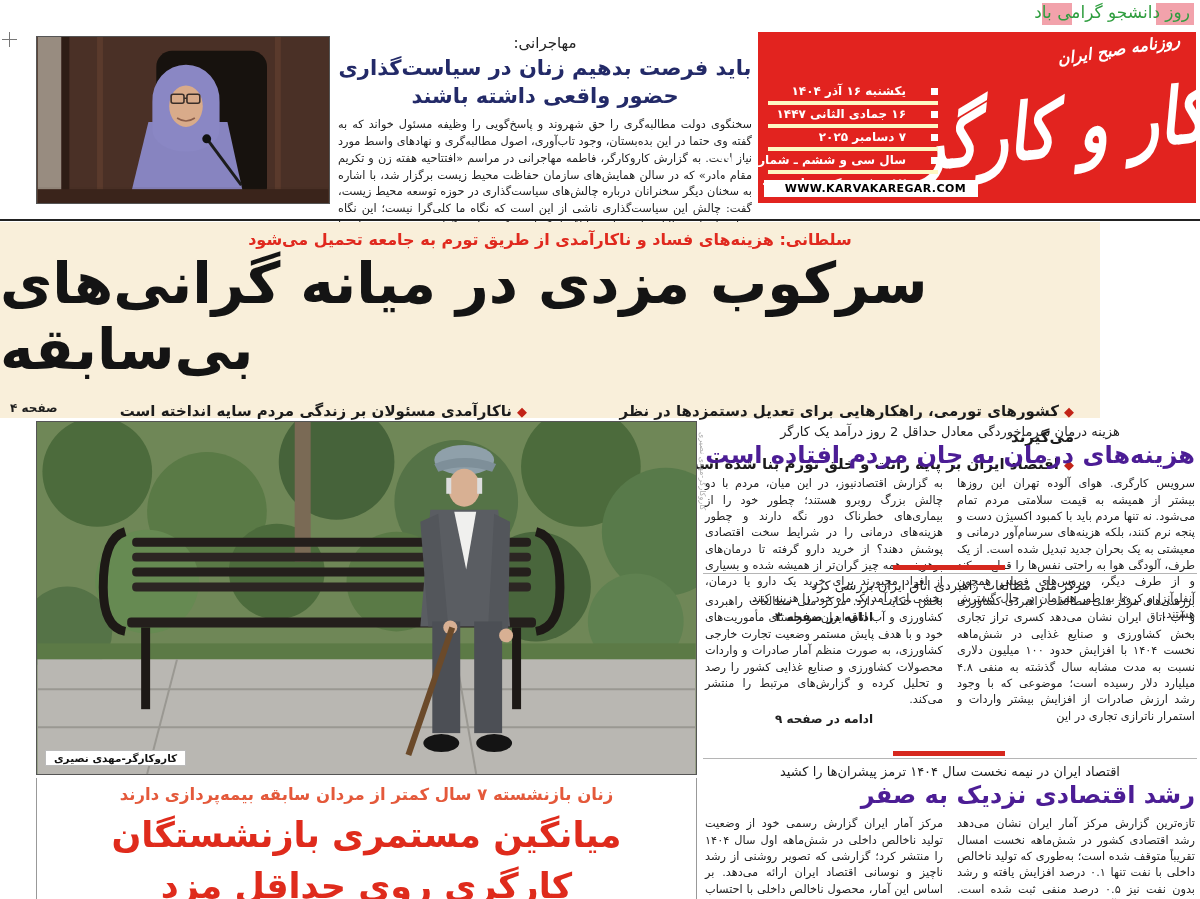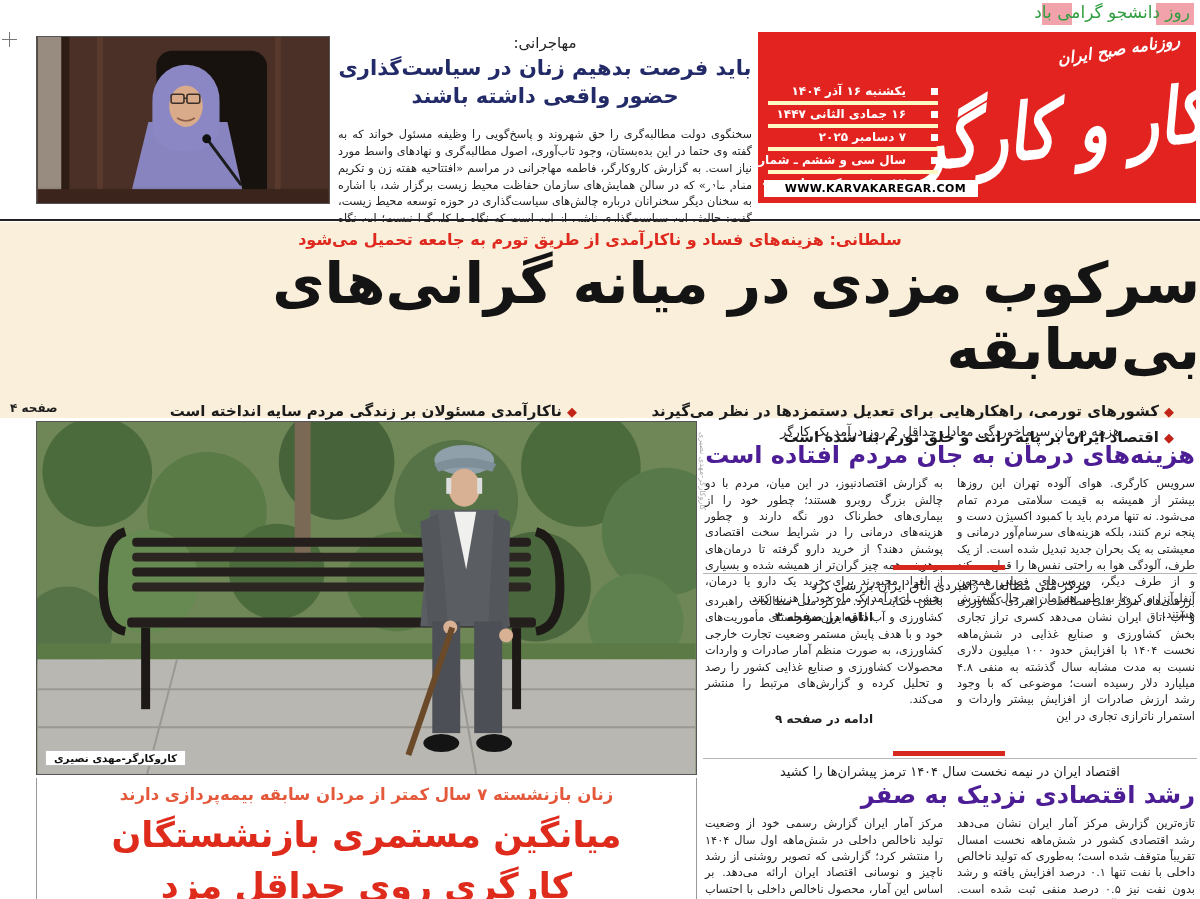--- a/index.html
+++ b/index.html
@@ -17,42 +17,42 @@
   .crop-mark::before{content:"";position:absolute;left:0;right:0;top:7px;border-top:1.5px solid #777;}
   .crop-mark::after{content:"";position:absolute;top:0;bottom:0;left:7px;border-left:1.5px solid #777;}
 
   
   .photo1-frame{position:absolute;left:36px;top:36px;width:294px;height:168px;border:1px solid #555;background:#4a3026;}
   .photo1-frame svg{display:block;width:100%;height:100%;}
 
   
   .top-article{position:absolute;left:338px;top:34px;width:414px;}
   .ta-kicker{text-align:center;font-size:15px;color:#222;margin:0 0 2px;}
-  .ta-headline{margin:0 0 16px;text-align:center;font-size:21px;line-height:1.35;font-weight:bold;color:#232a68;}
+  .ta-headline{margin:0 0 6px;text-align:center;font-size:21px;line-height:1.35;font-weight:bold;color:#232a68;}
   .ta-body{margin:0;font-size:11.3px;line-height:1.5;text-align:justify;color:#222;}
   .ta-more{text-align:left;font-weight:bold;font-size:12.5px;margin-top:2px;}
 
   
   .masthead{position:absolute;left:758px;top:32px;width:438px;height:171px;background:#e2231f;}
   .mh-tagline{position:absolute;top:8px;right:16px;color:#fff;font-size:16px;font-weight:bold;font-style:italic;transform:rotate(-9deg);}
   .mh-title{position:absolute;left:170px;right:4px;top:30px;bottom:8px;display:flex;align-items:center;justify-content:center;
             color:#fff;font-size:62px;font-weight:bold;font-style:italic;transform:rotate(-6deg) scaleY(1.25);white-space:nowrap;}
   .mh-dates{position:absolute;left:10px;top:50px;width:170px;}
   .mh-row{display:flex;align-items:center;border-bottom:4px solid #fef9c3;padding:2px 0 3px;color:#fff;
           font-size:12px;font-weight:bold;white-space:nowrap;gap:20px;}
   .sq{width:7px;height:7px;background:#fff;display:inline-block;margin-left:5px;flex:0 0 auto;}
   .mh-site{position:absolute;left:6px;bottom:6px;width:214px;background:#fff;color:#000;text-align:right;
            font-size:11px;font-weight:bold;padding:2px 12px;letter-spacing:.4px;direction:ltr;}
 
   .rule-top{position:absolute;top:219px;left:0;width:1200px;border-top:2px solid #222;}
 
   
-  .lead-band{position:absolute;top:222px;left:0;width:1200px;height:196px;background:#f9efda;}
+  .lead-band{position:absolute;top:222px;left:0;width:1100px;height:196px;background:#f9efda;}
   .lead-kicker{text-align:center;font-size:16px;font-weight:bold;color:#e0291e;padding-top:8px;}
-  .lead-headline{margin:2px 0 0;text-align:right;font-size:57px;font-weight:bold;color:#141414;line-height:1.15;letter-spacing:-1px;}
+  .lead-headline{margin:2px 0 0;text-align:left;font-size:57px;font-weight:bold;color:#141414;line-height:1.15;letter-spacing:-1px;}
   .lead-bullets{display:flex;gap:30px;padding:8px 18px 0;}
   .lead-bullets ul{list-style:none;margin:8px;padding:0;flex:1;}
   .lead-bullets li{font-size:15px;font-weight:bold;color:#1c1c1c;line-height:1.75;}
   .dia{color:#c22418;margin-left:5px;font-size:13px;}
   .lead-pageref{position:absolute;left:10px;bottom:3px;font-size:12px;font-weight:bold;}
 
   
   .photo2-frame{position:absolute;left:36px;top:421px;width:661px;height:354px;border:1px solid #555;background:#6f8757;}
   .photo2-frame svg{display:block;width:100%;height:100%;}
   .photo2-caption{position:absolute;left:8px;bottom:8px;background:#fff;border:1px solid #bbb;color:#111;

